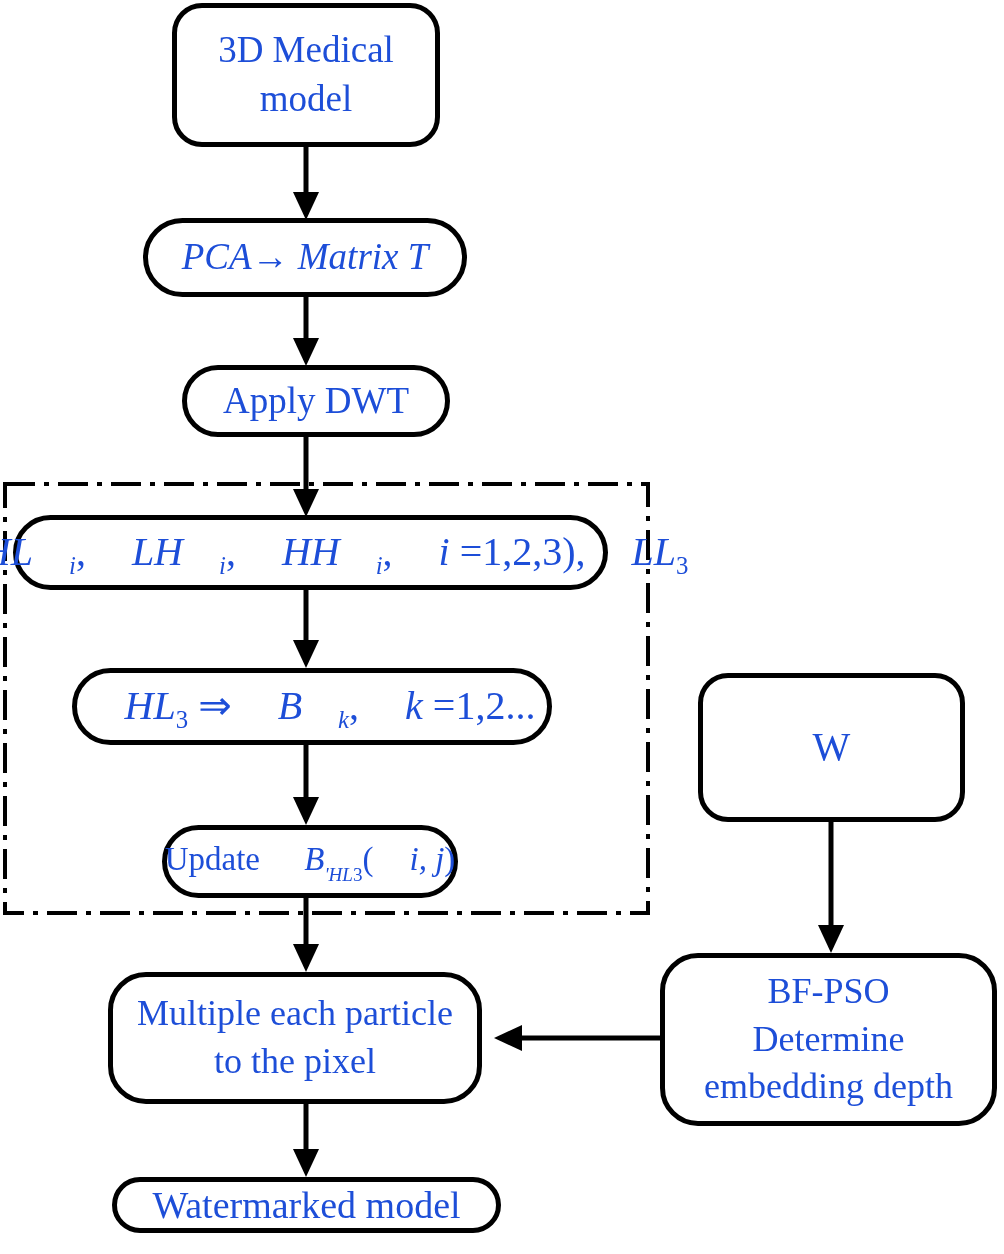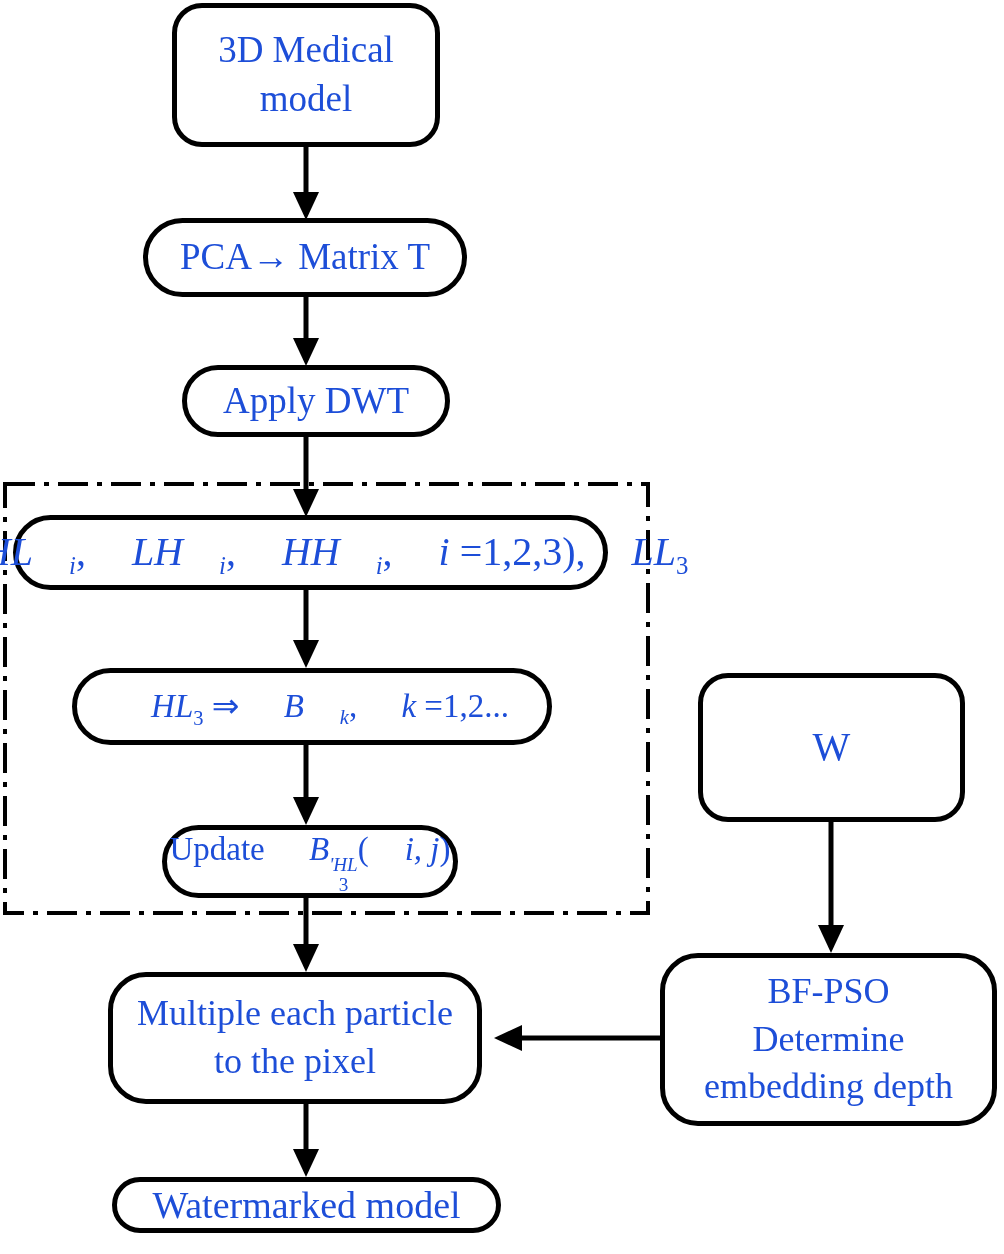--- a/index.html
+++ b/index.html
@@ -19,35 +19,35 @@
     background:#ffffff;
     display:flex; align-items:center; justify-content:center;
     text-align:center;
     line-height:1.32;
     color:#1d4ed8;
   }
   .rounded { border-radius:30px; }
   .rounded-lg { border-radius:38px; }
   .stadium { border-radius:999px; }
   .fs-top { font-size:37px; }
-  .fs-pca { font-size:37px; white-space:nowrap; }
+  .fs-pca { font-size:37px; white-space:nowrap;font-style:italic; }
   .fs-dwt { font-size:37px; white-space:nowrap; }
   .fs-math1 { font-size:40px; white-space:nowrap; }
-  .fs-math2 { font-size:33px; white-space:nowrap; }
+  .fs-math2 { font-size:40px; white-space:nowrap; }
   .fs-math3 { font-size:33px; white-space:nowrap; }
   .fs-mult { font-size:36px; }
   .fs-wm { font-size:38px; white-space:nowrap; }
   .fs-w { font-size:40px; }
   .fs-bf { font-size:36px; }
   .mi { font-style:italic;margin-left:36px; }
   .mo { font-style:normal; }
   sub.mi { font-style:italic; }
   sub { font-size:0.62em; line-height:0; }
   .stack {
-    display:inline-flex; flex-direction:column; align-items:center;
+    display:inline-flex; flex-direction:row; align-items:center;
     font-size:0.58em; line-height:1.05; vertical-align:-0.55em;
   }
   .stack .s-sup { font-style:italic; }
   .stack .s-sub { font-style:normal; }
   .bf-lines span { display:block; }
 </style>
 </head>
 <body>
 
 <div class="canvas">

